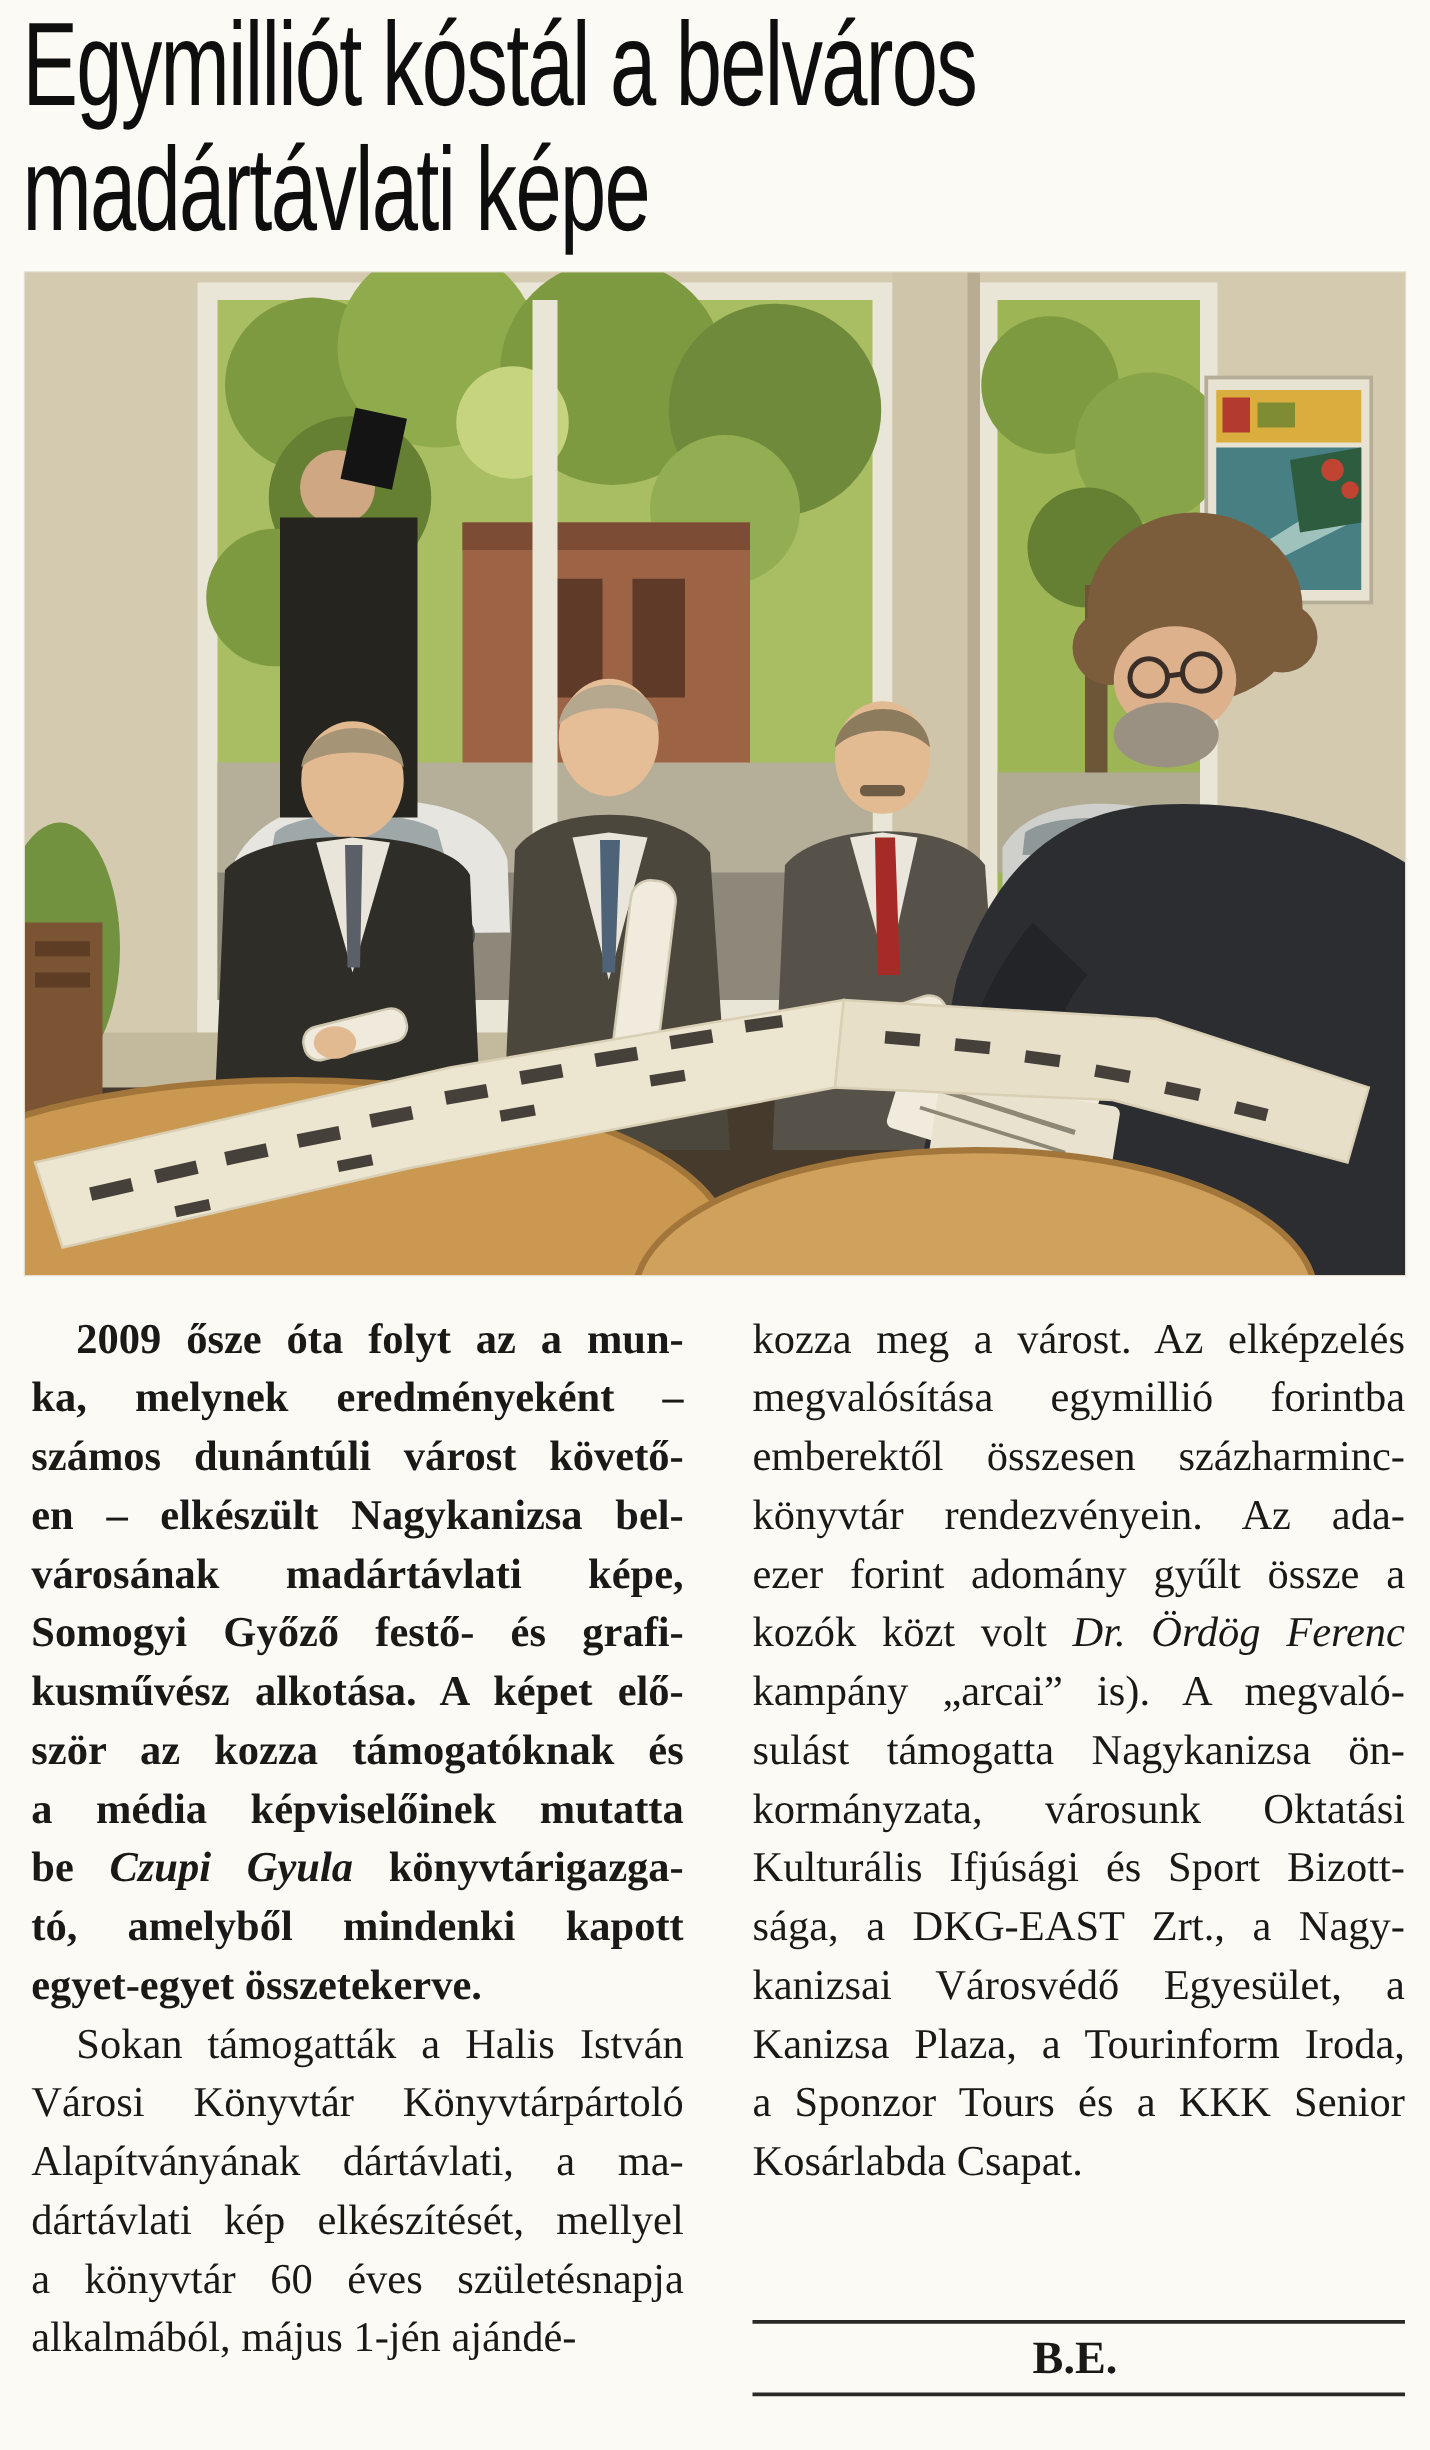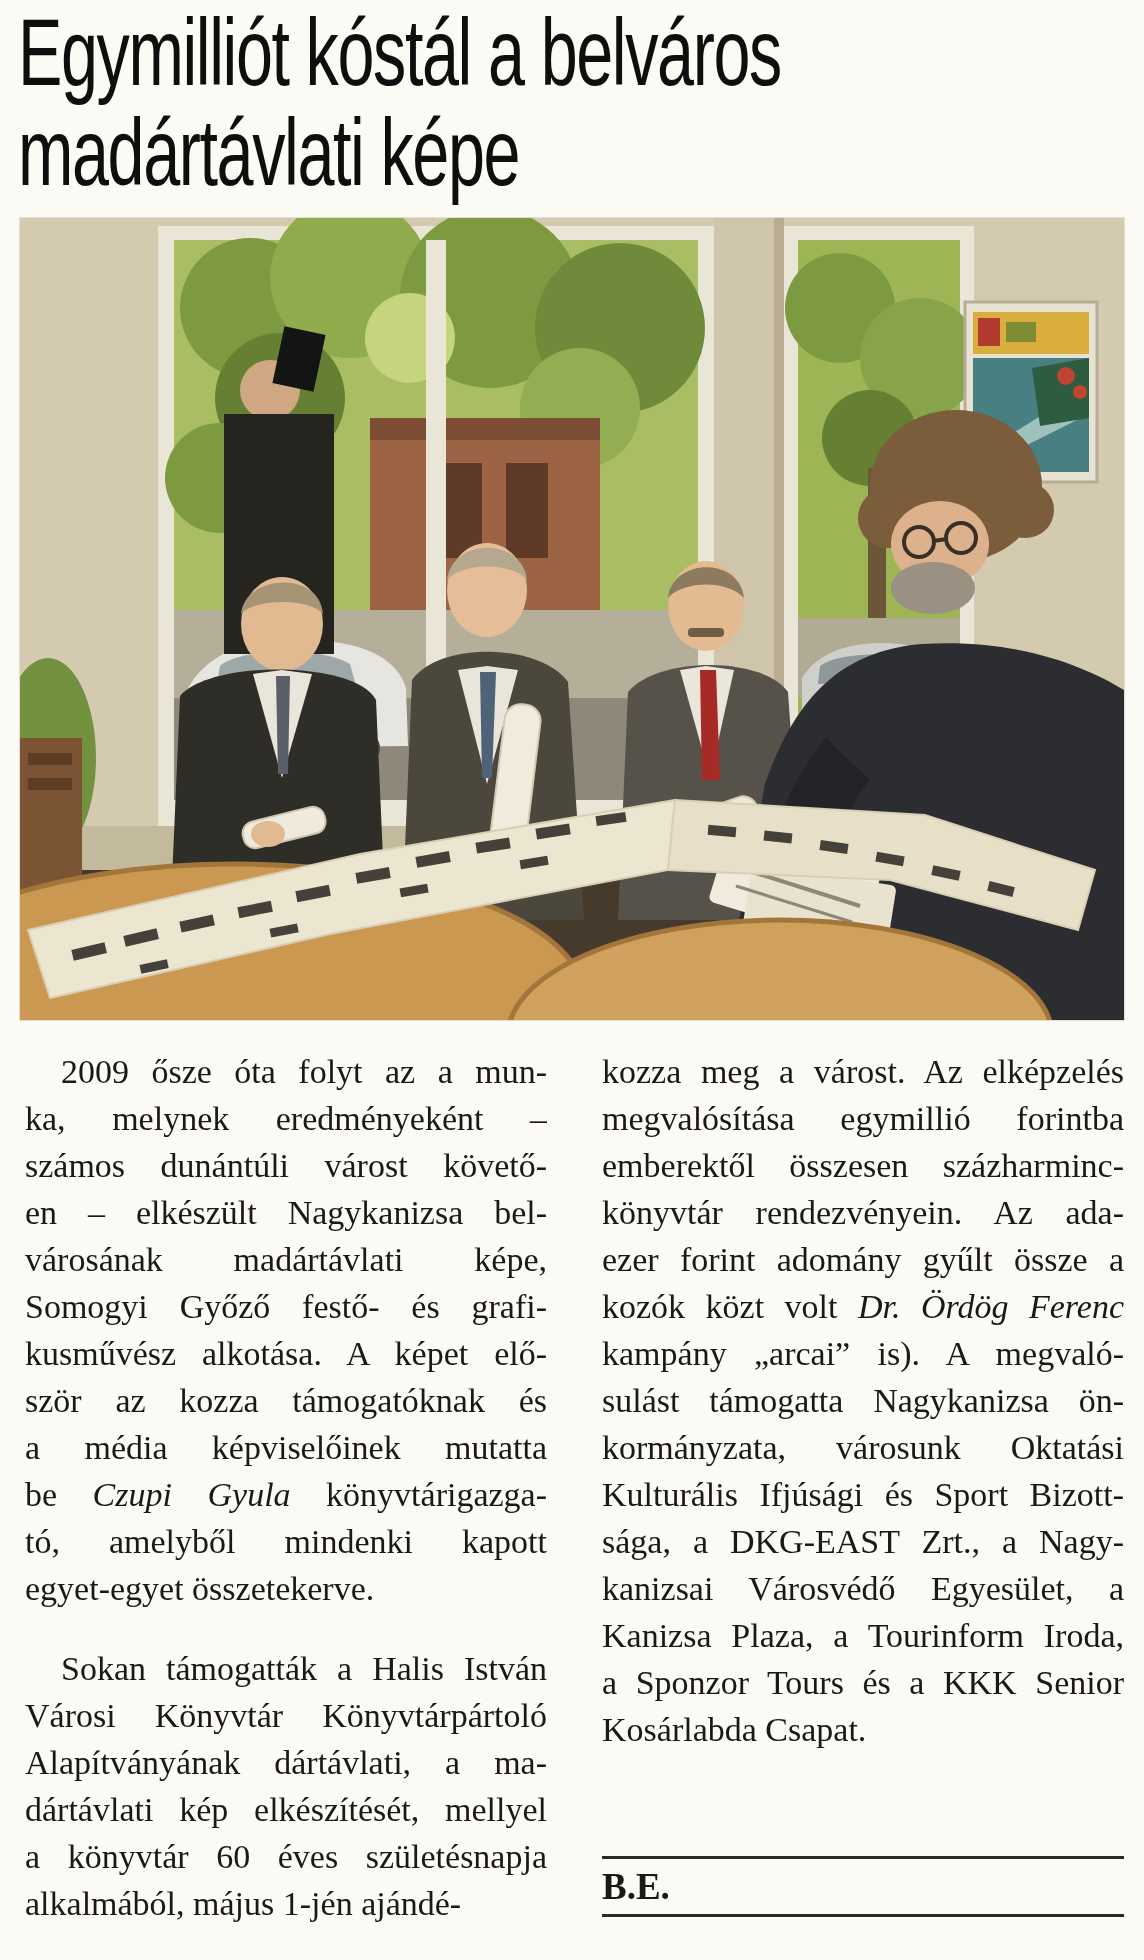--- a/index.html
+++ b/index.html
@@ -12,29 +12,29 @@
     position:absolute;left:18px;top:2px;margin:0;
     font-family:"Liberation Sans", sans-serif;
     font-weight:400;font-size:95px;line-height:100px;letter-spacing:-2px;color:#0e0e0e;
     transform:scaleX(0.70);transform-origin:0 0;white-space:nowrap;
   }
   .photo-frame{position:absolute;left:20px;top:218px;width:1104px;height:802px;background:#d3cab0;box-shadow:0 0 0 1px #e4ded0}
   .photo-frame svg{display:block;width:100%;height:100%}
   .col{position:absolute;top:1048px;width:522px;font-size:34px;line-height:47px}
   .col1{left:25px}
   .col2{left:602px}
-  .para.bold{font-weight:normal}
-  .para+.para{margin-top:33px}
+  .para.bold{font-weight:bold}
+  .para+.para{}
   .para.indent .tline:first-child{text-indent:36px}
   .tline{text-align:justify;text-align-last:justify;white-space:nowrap;overflow:hidden}
   .para .tline:last-child{text-align-last:left}
   .it{font-style:italic}
   .sig-block{position:absolute;left:602px;top:1856px;width:522px}
   .rule{height:3px;background:#2a2926}
-  .sig-line{height:55px;line-height:55px;text-align:left;font-weight:bold;font-size:37px;padding-right:6px}
+  .sig-line{height:55px;line-height:55px;text-align:center;font-weight:bold;font-size:37px;padding-right:6px}
 </style>
 </head>
 <body>
 
 <h1 class="headline"><span>Egymilliót kóstál a belváros</span><br><span>madártávlati képe</span></h1>
 
 <div class="photo-frame" role="img" aria-label="Csoportkép: egy álló nő és öltönyös férfiak egy könyvtári teremben, az asztalokon kiterített madártávlati kép nyomatokkal">
 <svg viewBox="0 0 1104 802" preserveAspectRatio="none">
 
   <rect x="0" y="0" width="1104" height="802" fill="#d3cab0"></rect>

